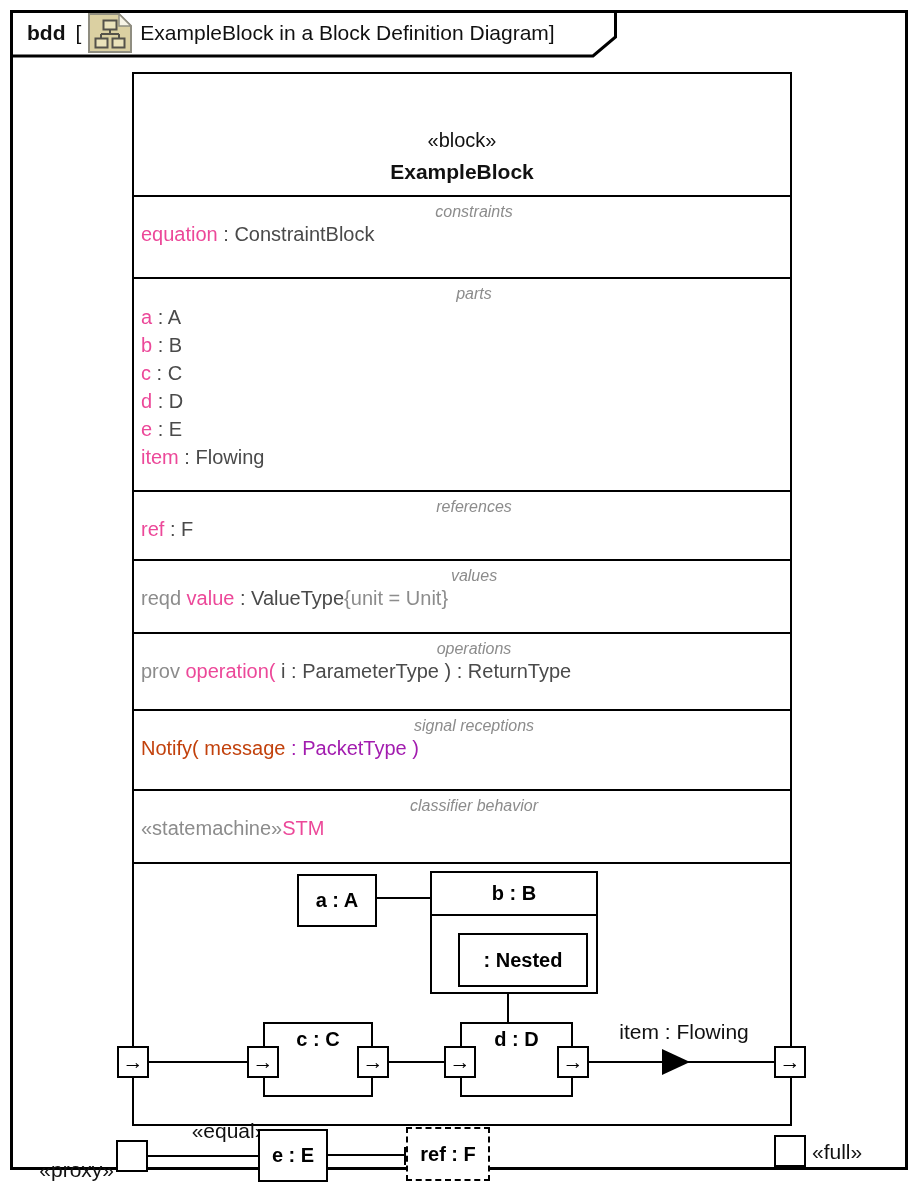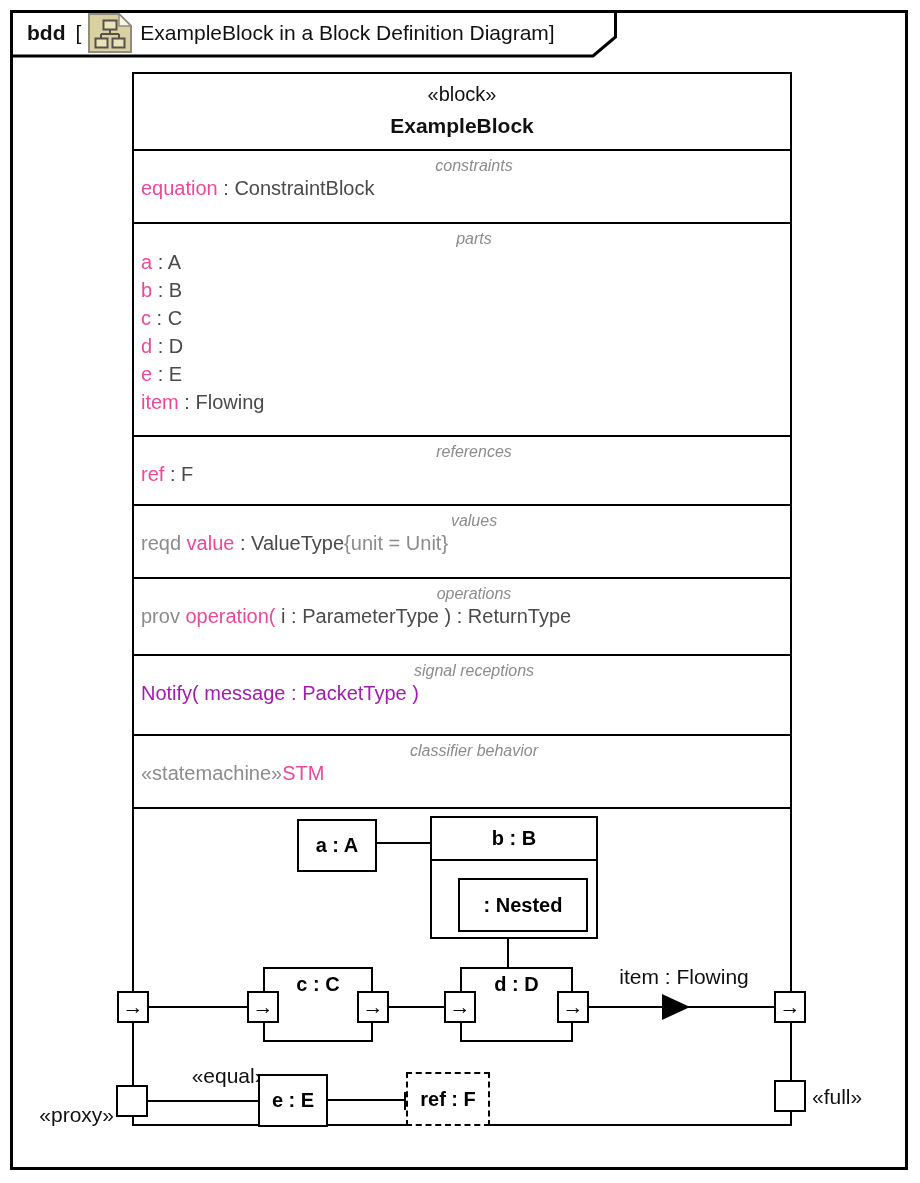--- a/index.html
+++ b/index.html
@@ -11,39 +11,39 @@
   .tab-content{position:absolute;left:27px;top:17px;height:32px;display:flex;
                align-items:center;font-size:21px;white-space:pre;}
   .tab-kind{font-weight:bold;}
   .tab-bracket{margin-left:10px;}
   .tab-icon{margin:0 8px 0 7px;display:block;}
   
   .block{position:absolute;left:132px;top:72px;width:660px;height:1054px;
          border:2px solid #000;box-sizing:border-box;background:#fff;
          display:flex;flex-direction:column;}
   .comp{box-sizing:border-box;border-top:2px solid #000;}
-  .comp.first{border-top:none;}
+  .comp.first{border-top:none;margin-top:46px;}
   .comp-label{text-align:center;font-style:italic;color:#8c8c8c;font-size:16px;
               line-height:19px;padding-top:5px;padding-left:24px;}
   .comp-line{font-size:20px;line-height:26px;padding-left:7px;white-space:pre;}
   .blk-stereo{text-align:center;font-size:20px;padding-top:9px;}
   .blk-name{text-align:center;font-size:21px;font-weight:bold;padding-top:8px;}
   .h-header{height:75px;}
   .h-constraints{height:73px;}
-  .h-parts{height:213px;}
+  .h-parts{height:213px;margin-top:9px;}
   .h-references{height:69px;}
   .h-values{height:73px;}
   .h-operations{height:77px;}
   .h-signals{height:80px;}
   .h-classifier{height:73px;}
   .parts-line{font-size:20px;line-height:28px;padding-left:7px;white-space:pre;}
   .t-name{color:#ec4899;}
   .t-type{color:#4a4a4a;}
   .t-muted{color:#8c8c8c;}
-  .t-signal{color:#a21caf;}
+  .t-signal{color:#c2410c;}
   .t-signal2{color:#a21caf;}
   
   .structure{flex:1;position:relative;border-top:2px solid #000;}
   .line{position:absolute;background:#000;}
   .pbox{position:absolute;border:2px solid #000;box-sizing:border-box;background:#fff;
         display:flex;align-items:center;justify-content:center;}
   .pbox-label{font-size:20px;font-weight:bold;color:#000;white-space:pre;}
   .pbox.toplbl{align-items:flex-start;}
   .pbox.toplbl .pbox-label{padding-top:4px;}
   .pbox.composite{display:block;}

